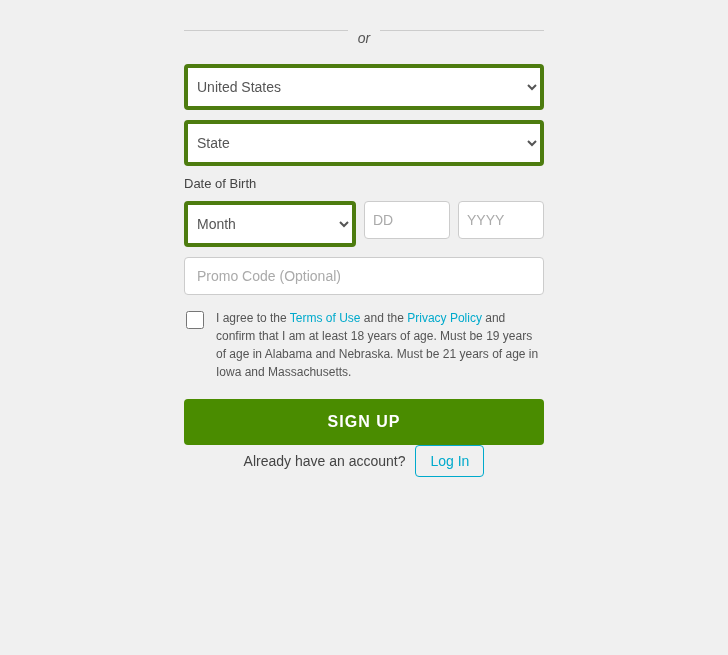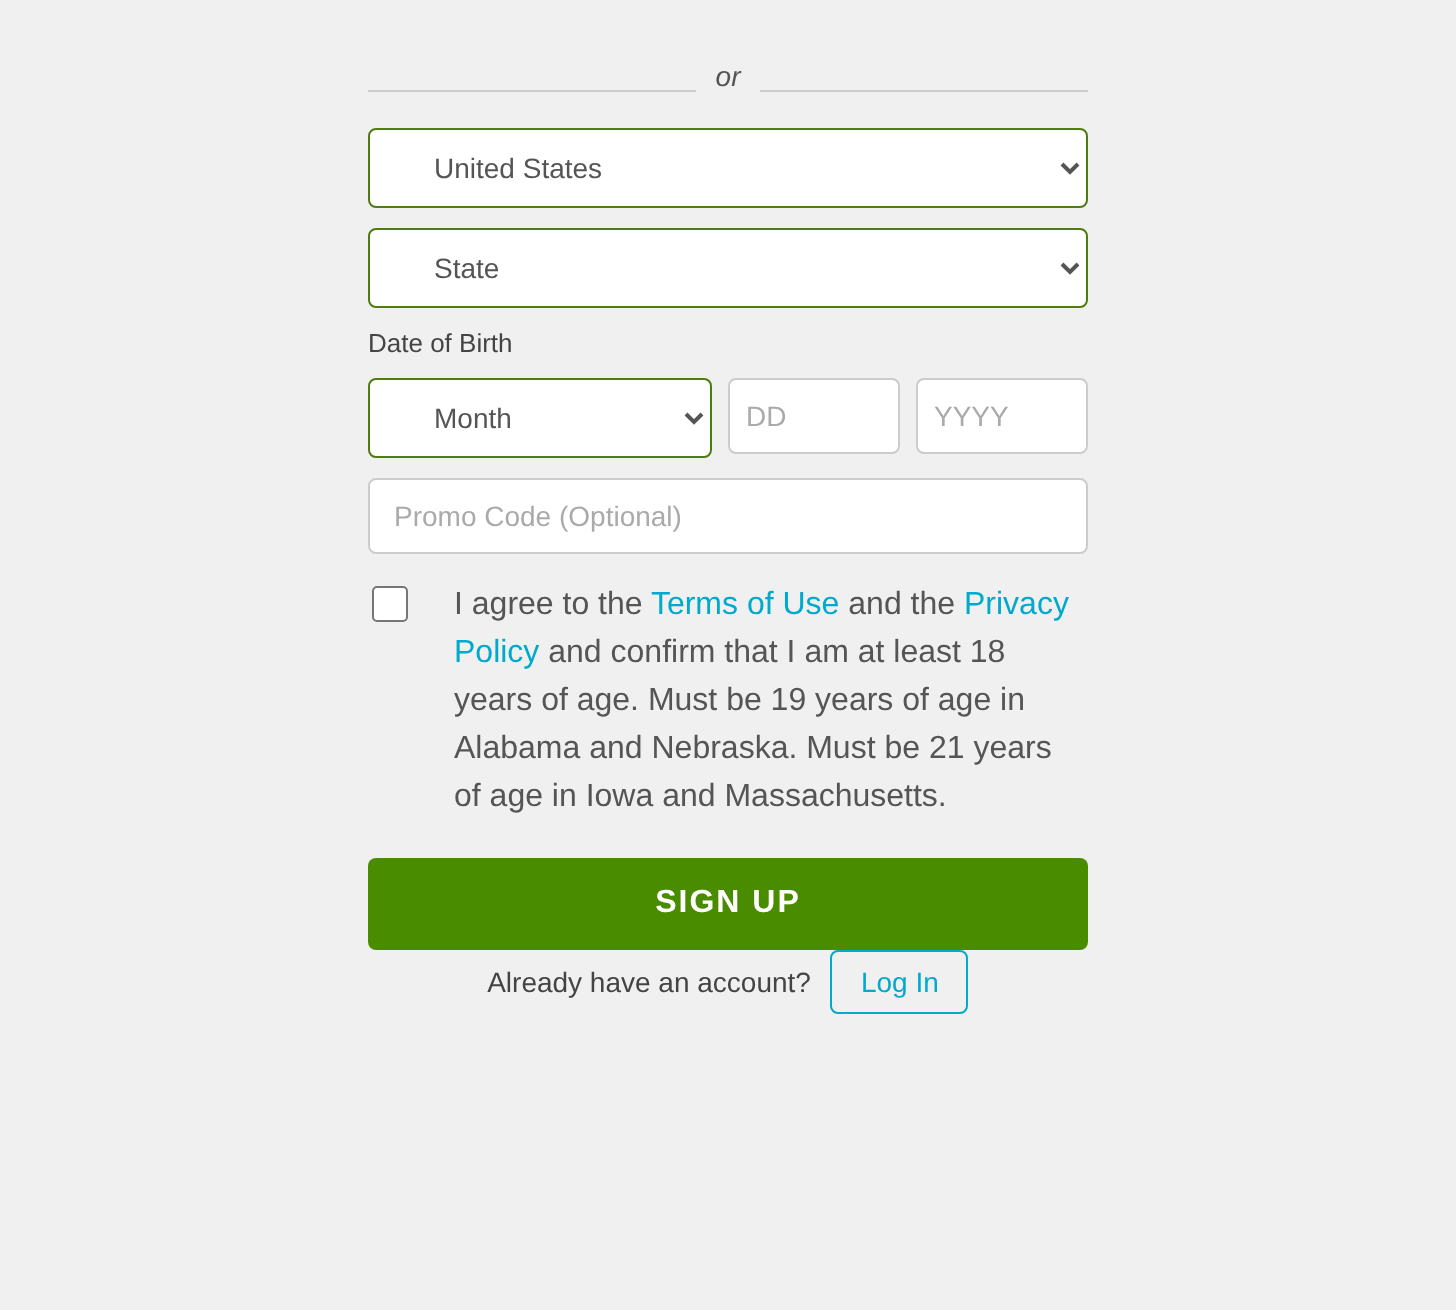--- a/index.html
+++ b/index.html
@@ -15,21 +15,21 @@
     }
 
     .form-container {
       width: 400px;
       background: #f0f0f0;
       padding: 10px 20px 30px 20px;
     }
 
     .divider-row {
       display: flex;
-      align-items: flex-end;
+      align-items: flex-start;
       margin-bottom: 18px;
       font-style: italic;
     }
 
     .divider-line {
       flex: 1;
       border: none;
       border-top: 1px solid #ccc;
       height: 1px;
     }
@@ -61,22 +61,22 @@
     }
 
     input[type="text"]::placeholder,
     input[type="email"]::placeholder,
     input[type="password"]::placeholder {
       color: #aaa;
     }
 
     select {
       width: 100%;
-      padding: 10px 28px;
-      border: 1px solid #4d7c0f;
+      padding: 10px 5px;
+      border: 4px solid #4d7c0f;
       border-radius: 4px;
       font-size: 14px;
       color: #555;
       background: #fff;
       outline: none;
       appearance: auto;
       cursor: pointer;
     }
 
     .dob-label {
@@ -135,24 +135,23 @@
       margin-top: 2px;
     }
 
     .terms-checkbox-wrap input[type="checkbox"] {
       width: 18px;
       height: 18px;
       cursor: pointer;
     }
 
     .terms-text {
-      font-size: 16px;
+      font-size: 12px;
       color: #555;
       line-height: 1.5;
-      margin-left: 11px;
     }
 
     .terms-text a {
       color: #00aacc;
       text-decoration: none;
     }
 
     .signup-btn {
       width: 100%;
       padding: 14px;

